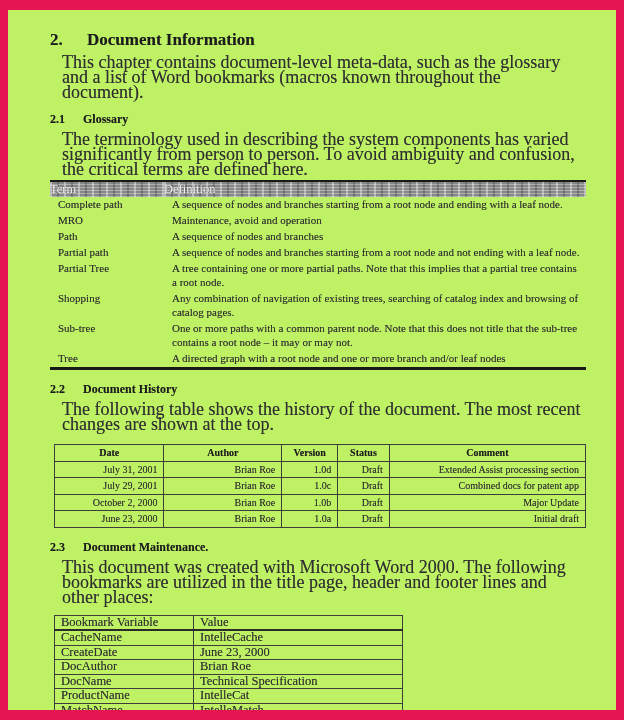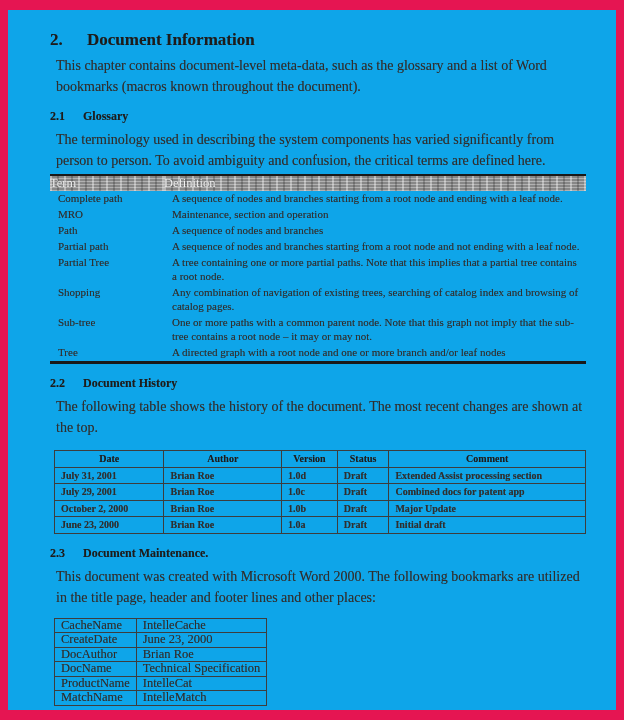--- a/index.html
+++ b/index.html
@@ -6,41 +6,41 @@
   body {
     width: 624px; height: 720px;
     background: #e51552;
     position: relative;
     font-family: "Liberation Serif", serif;
     overflow: hidden;
   }
   .page {
     position: absolute;
     top: 10px; left: 8px; right: 8px; bottom: 10px;
-    background: #0ea5e9;
+    background: #bef264;
     box-sizing: border-box;
     padding: 20px 30px 0 42px;
     color: #2f2f2f;
     overflow: hidden;
   }
   .scan { text-shadow: 0 0 0.6px rgba(60,60,60,0.55); }
 
   h1.sec {
     font-size: 17px; font-weight: bold; color: #1c1c1c;
     margin: 0 0 5px 0; line-height: 20px;
   }
   h2.sec {
     font-size: 12px; font-weight: bold; color: #1c1c1c;
     margin: 10px 0 4px 0; line-height: 18px;
   }
   .hnum1 { display: inline-block; min-width: 37px; }
   .hnum2 { display: inline-block; min-width: 33px; }
   p.body {
-    font-size: 14px; line-height: 21px;
-    margin: 0 0 8px 6px;
+    font-size: 18px; line-height: 15px;
+    margin: 0 0 8px 12px;
   }
   p.intro-tight { margin-bottom: 3px; }
 
   
   table.gloss {
     width: 100%;
     border-collapse: collapse;
     border-bottom: 3px solid #191919;
     margin-bottom: 2px;
   }
@@ -72,21 +72,21 @@
     margin: 12px 0 0 4px;
     font-size: 10px;
   }
   table.hist th, table.hist td {
     border: 1px solid #3d3d3d;
     padding: 0 6px;
     line-height: 15.5px;
     white-space: nowrap;
   }
   table.hist th { font-weight: bold; text-align: center; color: #1c1c1c; }
-  table.hist td { text-align: left; font-weight: bold; }
+  table.hist td { text-align: right; }
   .col-date { width: 100px; }
   .col-author { width: 112px; }
   .col-version { width: 44px; }
   .col-status { width: 40px; }
   .col-comment { width: 188px; }
 
   
   table.bm {
     border-collapse: collapse;
     margin: 10px 0 0 4px;
@@ -122,41 +122,41 @@
         <th>Definition</th>
       </tr>
     </thead>
     <tbody>
       <tr>
         <td class="term-col">Complete path</td>
         <td>A sequence of nodes and branches starting from a root node and ending with a leaf node.</td>
       </tr>
       <tr>
         <td class="term-col">MRO</td>
-        <td>Maintenance, section and operation</td>
+        <td>Maintenance, avoid and operation</td>
       </tr>
       <tr>
         <td class="term-col">Path</td>
         <td>A sequence of nodes and branches</td>
       </tr>
       <tr>
         <td class="term-col">Partial path</td>
         <td>A sequence of nodes and branches starting from a root node and not ending with a leaf node.</td>
       </tr>
       <tr>
         <td class="term-col">Partial Tree</td>
         <td>A tree containing one or more partial paths.  Note that this implies that a partial tree contains a root node.</td>
       </tr>
       <tr>
         <td class="term-col">Shopping</td>
         <td>Any combination of navigation of existing trees, searching of catalog index and browsing of catalog pages.</td>
       </tr>
       <tr>
         <td class="term-col">Sub-tree</td>
-        <td>One or more paths with a common parent node.  Note that this graph not imply that the sub-tree contains a root node – it may or may not.</td>
+        <td>One or more paths with a common parent node.  Note that this does not title that the sub-tree contains a root node – it may or may not.</td>
       </tr>
       <tr>
         <td class="term-col">Tree</td>
         <td>A directed graph with a root node and one or more branch and/or leaf nodes</td>
       </tr>
     </tbody>
   </table>
 
   <h2 class="sec"><span class="hnum2">2.2</span><span>Document History</span></h2>
   <p class="body">The following table shows the history of the document.  The most recent changes are shown at the top.</p>
@@ -201,20 +201,24 @@
         <td>Initial draft</td>
       </tr>
     </tbody>
   </table>
 
   <h2 class="sec"><span class="hnum2">2.3</span><span>Document Maintenance.</span></h2>
   <p class="body">This document was created with Microsoft Word 2000. The following bookmarks are utilized in the title page, header and footer lines and other places:</p>
 
   <table class="bm">
     <tbody>
+      <tr class="head">
+        <td class="bm-col-var">Bookmark Variable</td>
+        <td class="bm-col-val">Value</td>
+      </tr>
       <tr>
         <td>CacheName</td>
         <td>IntelleCache</td>
       </tr>
       <tr>
         <td>CreateDate</td>
         <td>June 23, 2000</td>
       </tr>
       <tr>
         <td>DocAuthor</td>

